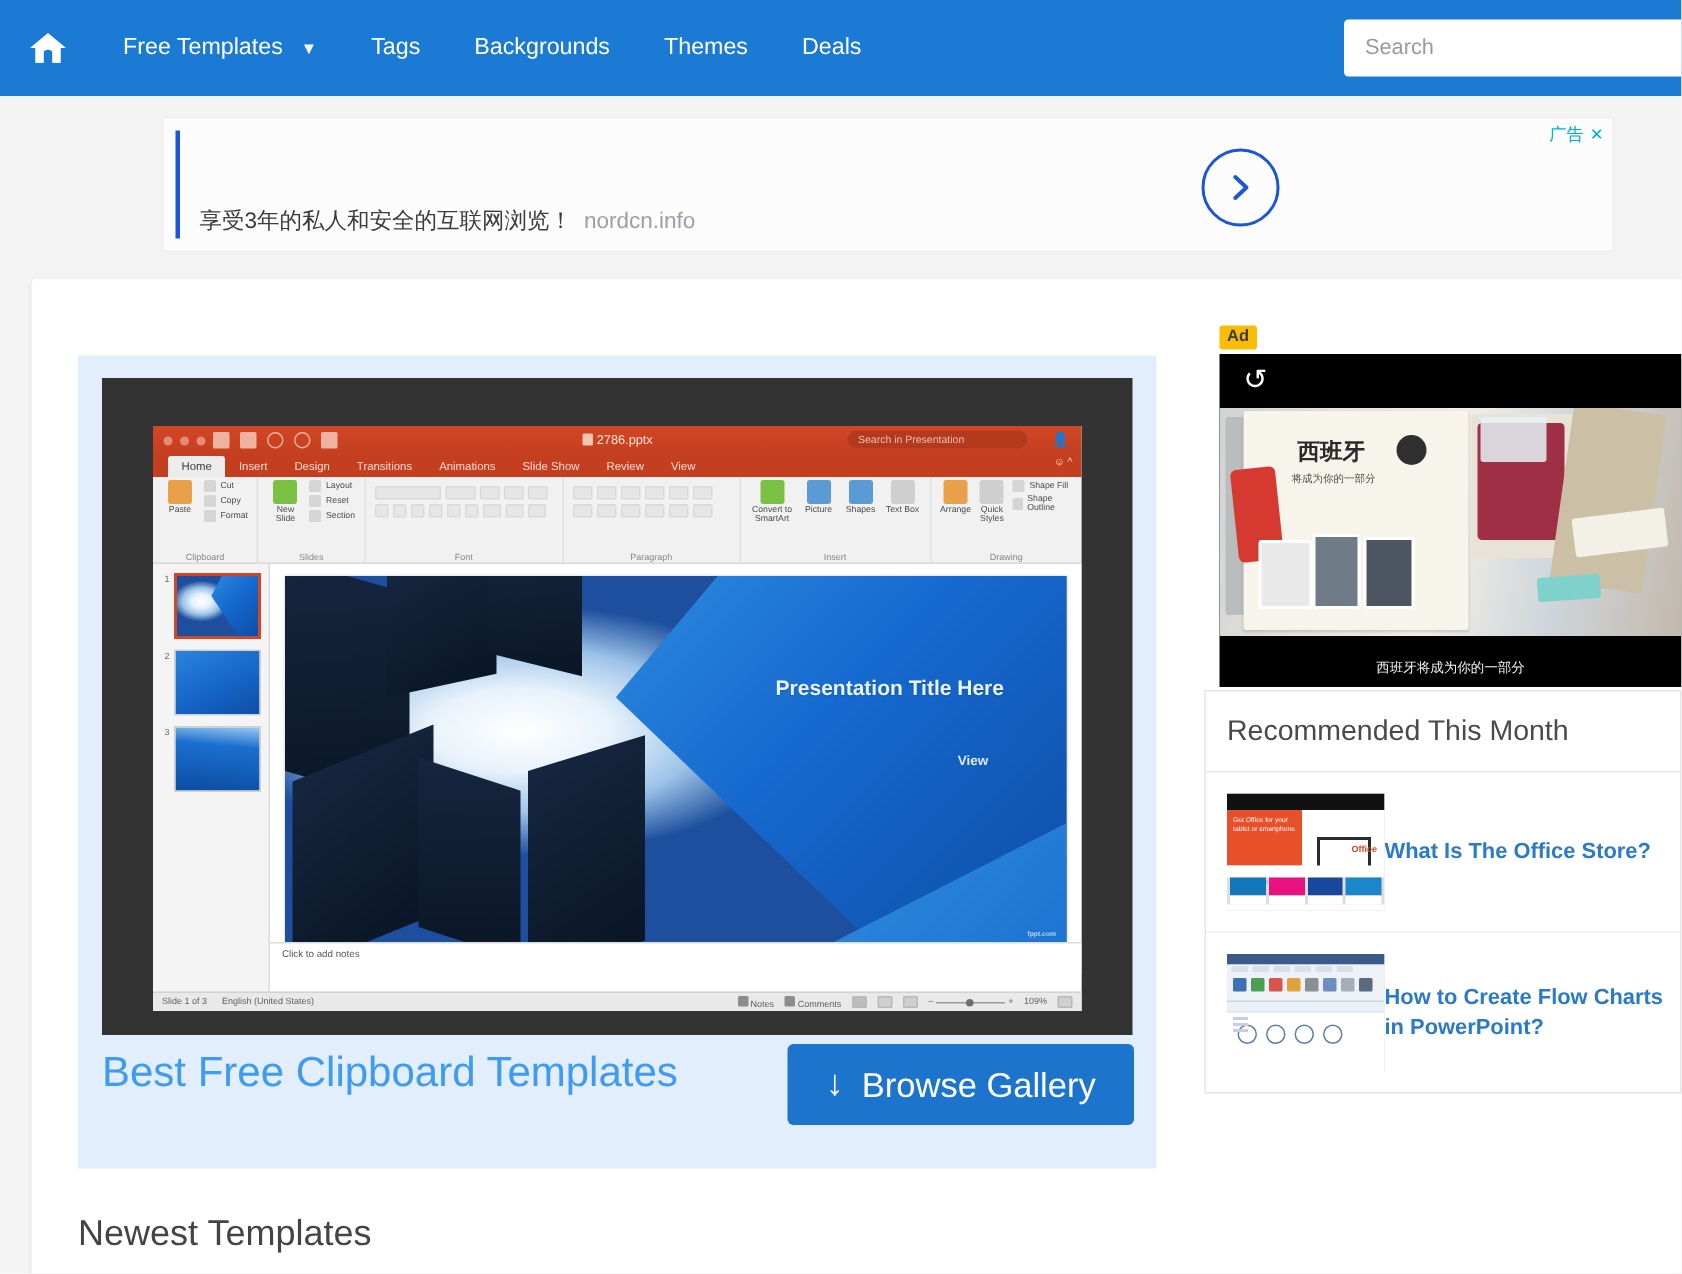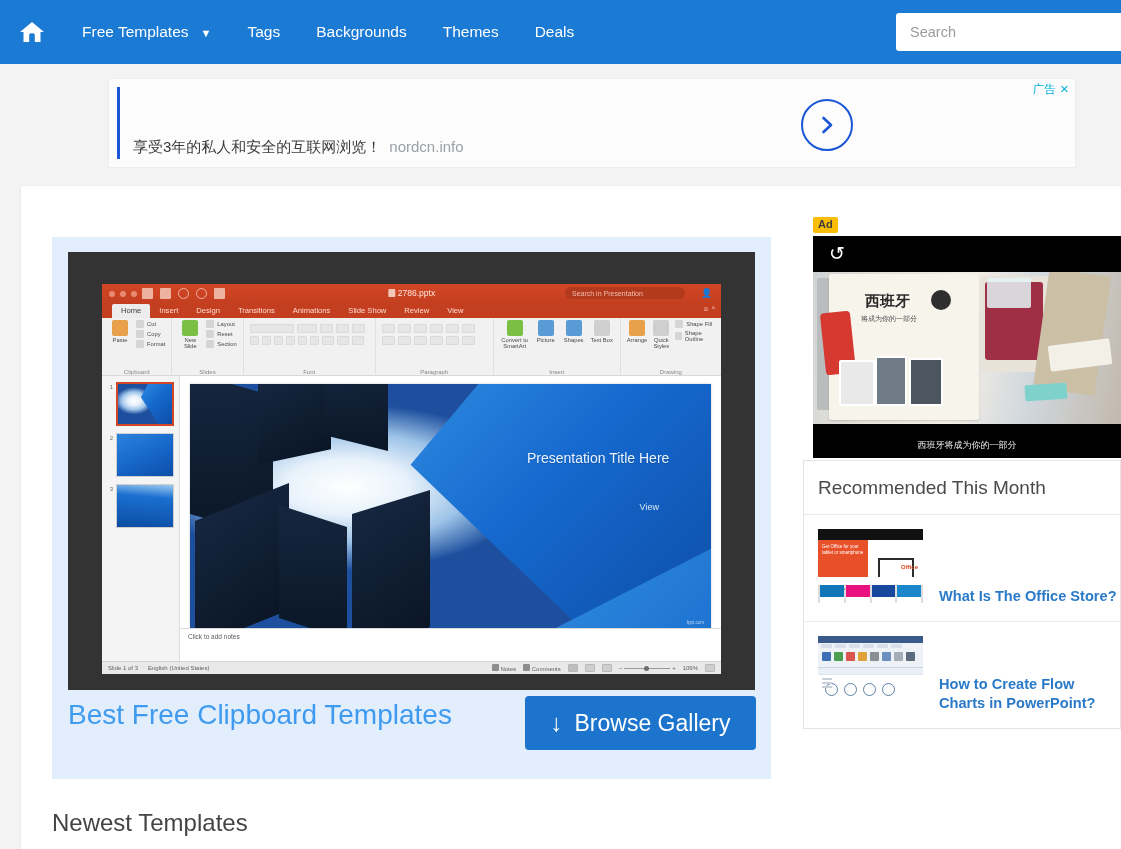--- a/index.html
+++ b/index.html
@@ -156,21 +156,21 @@
 
   .ppt-body{ position:relative; height:298px; display:flex; background:#fff; }
   .ppt-thumbs{
     width:78px; background:#f4f4f4; border-right:1px solid #dcdcdc;
     padding:6px 4px; position:relative;
   }
   .th{ display:flex; gap:3px; margin-bottom:7px; align-items:flex-start; }
   .th-num{ font-size:6px; color:#6a6a6a; width:7px; text-align:right; padding-top:2px; }
   .th-img{ width:58px; height:44px; border:1px solid #cfcfcf; background:#1455c4; position:relative; overflow:hidden; }
   .th-img.sel{ border:2px solid #d24625; }
-  .ppt-stage{ flex:1; background:#ffffff; position:relative; padding:8px 10px; }
+  .ppt-stage{ flex:1; background:#ffffff; position:relative; padding:8px 10px;font-weight:bold; }
   .slide{
     position:relative; width:100%; height:245px; background:#0b63c5; overflow:hidden;
     box-shadow:0 0 2px rgba(0,0,0,.22);
   }
   .slide-sky{
     position:absolute; inset:0;
     background:
       radial-gradient(ellipse 42% 40% at 30% 42%, #ffffff 0%, #e8f2fb 28%, #9dc3e8 56%, #1d4f9e 85%);
   }
   .bldg{ position:absolute; background:linear-gradient(160deg,#16263f,#0a1626); }
@@ -256,22 +256,22 @@
   .panel{
     position:absolute; left:9px; top:253px; width:318px; background:#ffffff;
     border:1px solid #e4e4e4;
   }
   .panel-head{
     height:54px; display:flex; align-items:center; padding:0 14px;
     border-bottom:1px solid #e9e9e9;
   }
   .panel-head-title{ font-size:19px; color:#4a4a4a; }
   .rec-item{
-    display:flex; gap:16px; padding:14px 0 14px 14px; border-bottom:1px solid #ececec;
-    cursor:pointer; align-items:flex-end;
+    display:flex; gap:0; padding:14px 0 14px 14px; border-bottom:1px solid #ececec;
+    cursor:pointer; align-items:center;
   }
   .rec-thumb{ width:105px; height:78px; flex:0 0 105px; overflow:hidden; position:relative; background:#ddd; }
   .rec-title{ color:#2a7ac9; font-size:14.6px; font-weight:bold; line-height:1.35; padding-top:2px; }
 
   
   .t1-top{ position:absolute; inset:0 0 auto 0; height:11px; background:#111; }
   .t1-orange{ position:absolute; left:0; top:11px; width:48%; height:37px; background:#e8502a; }
   .t1-orange span{ color:#fff; font-size:4.5px; display:block; padding:4px 4px 0; line-height:1.35; }
   .t1-white{ position:absolute; right:0; top:11px; width:52%; height:37px; background:#fff; }
   .t1-tablet{ position:absolute; right:9px; top:18px; width:36px; height:23px; background:#fff; border:2px solid #2b2b2b; }

